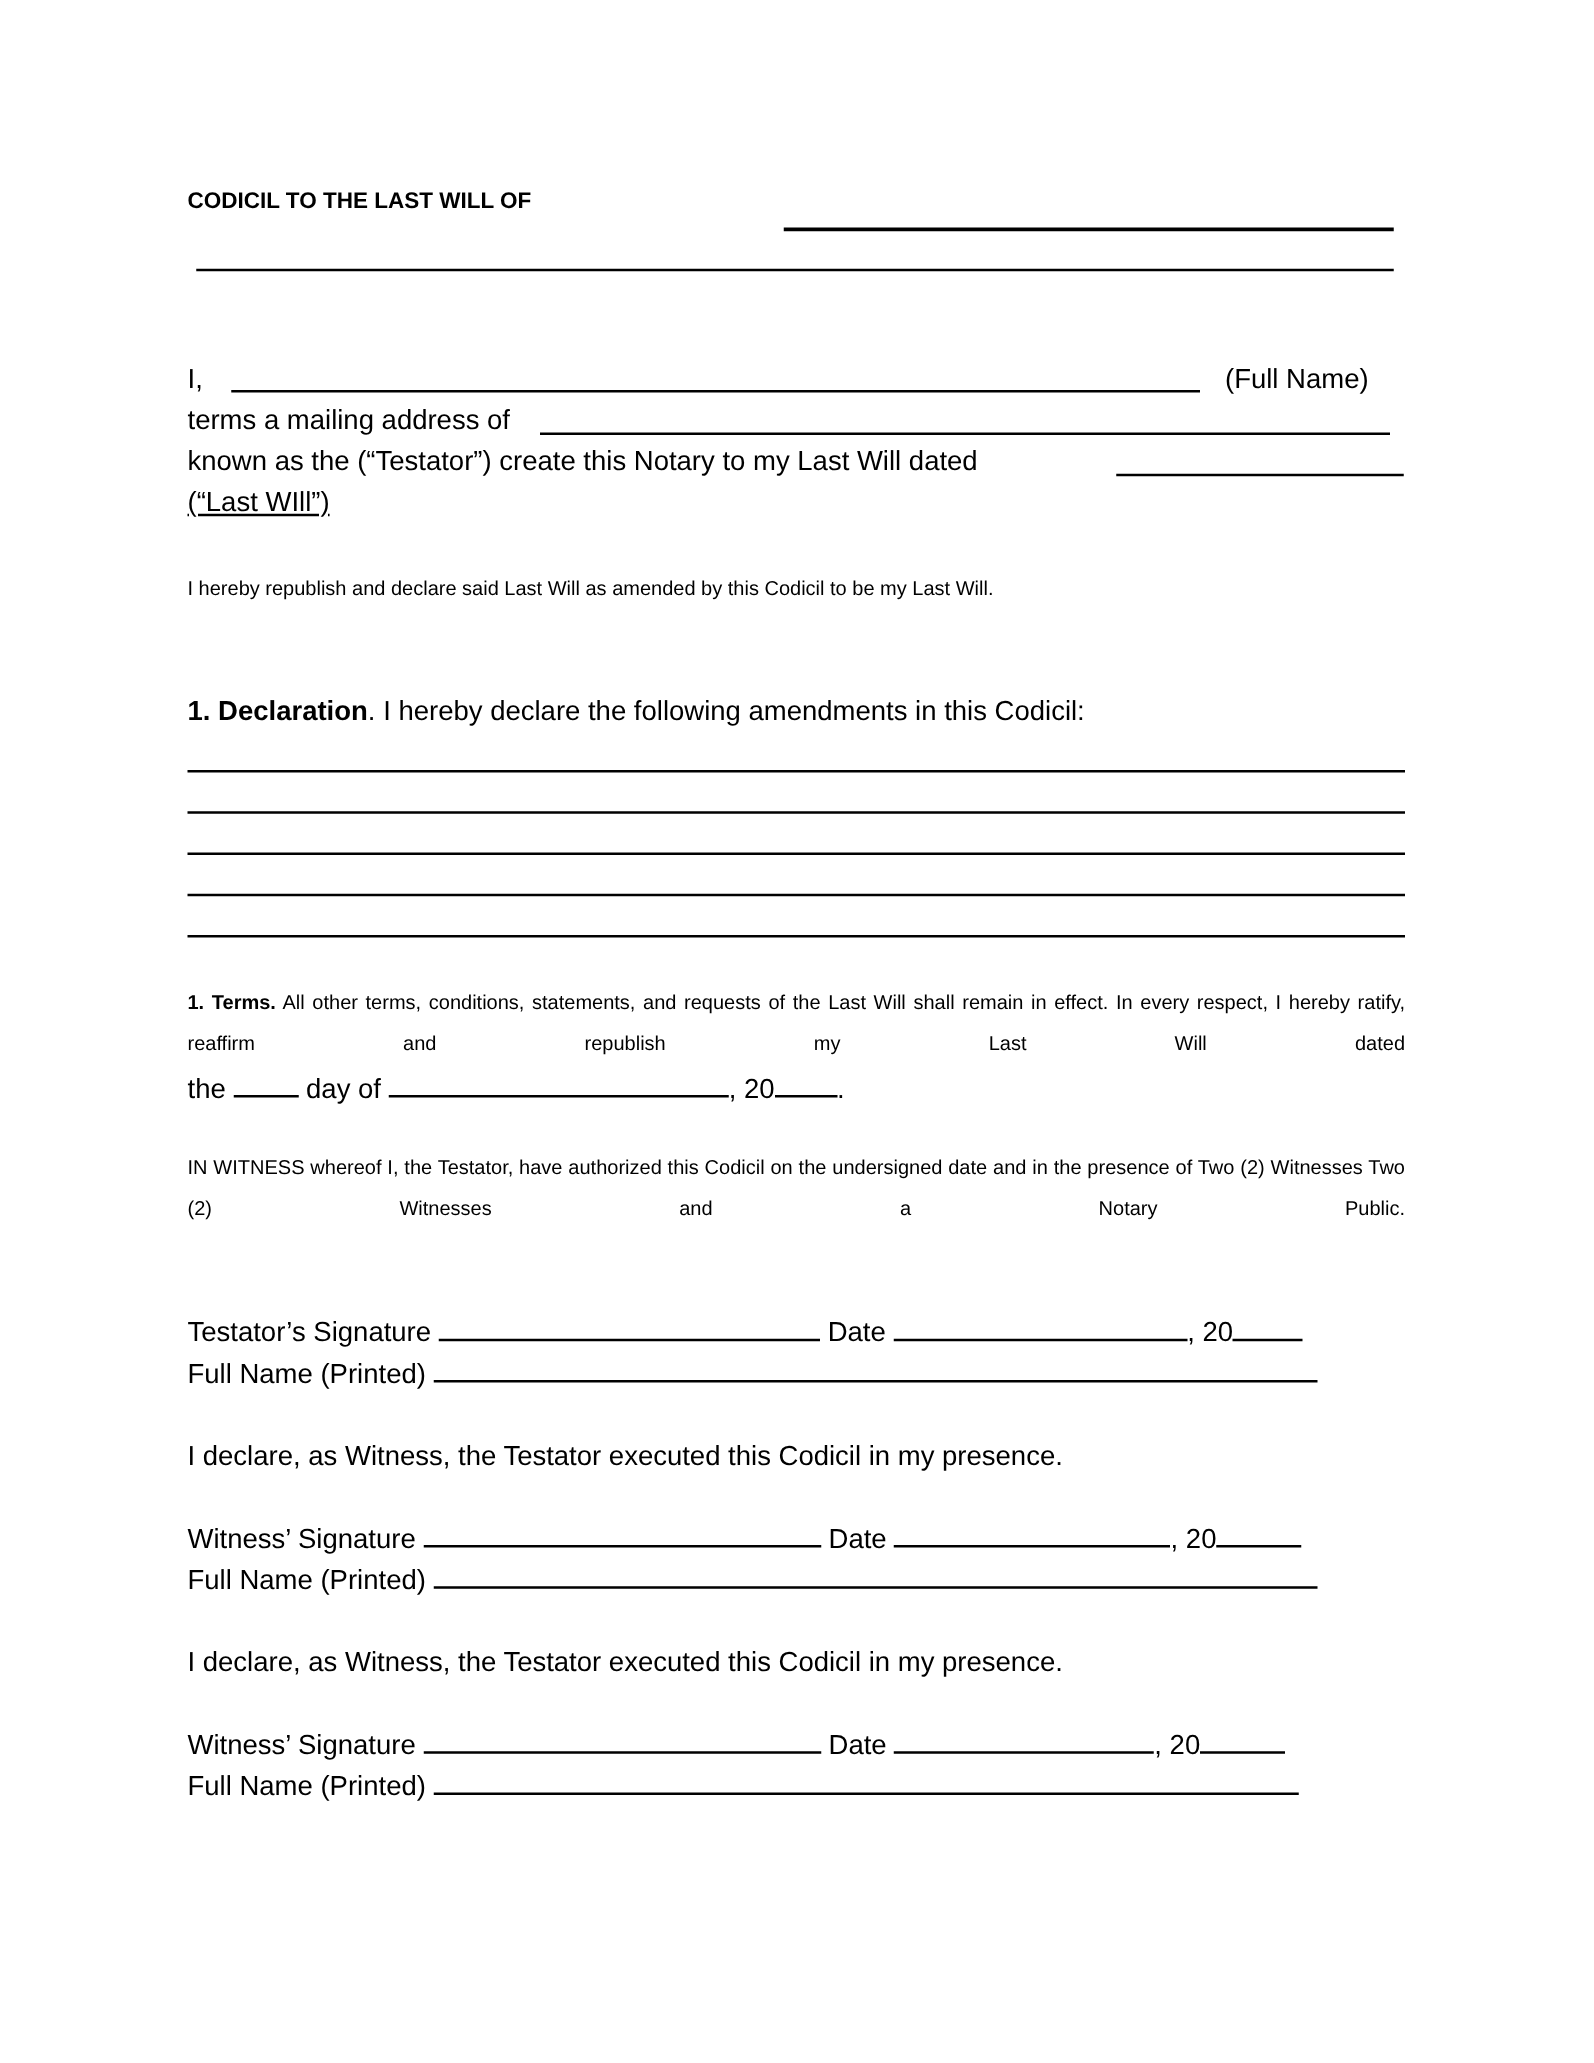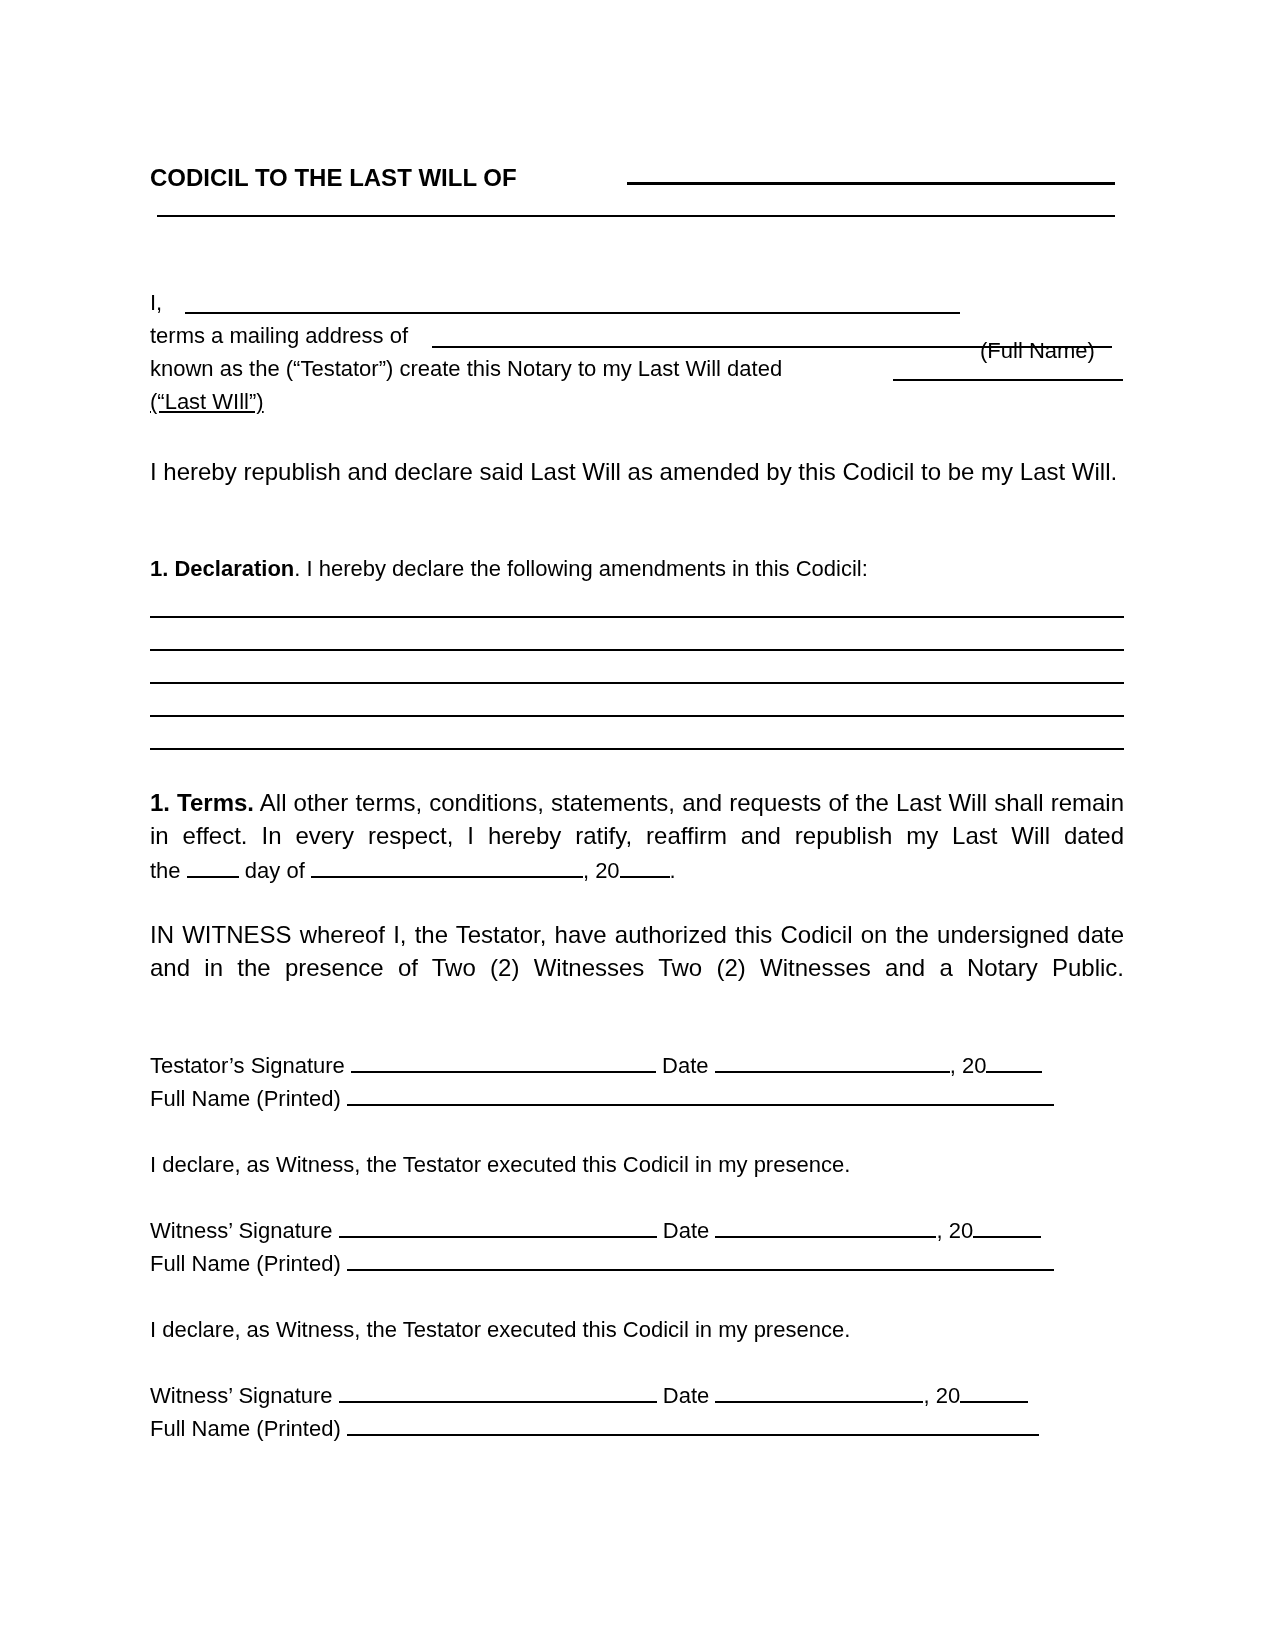--- a/index.html
+++ b/index.html
@@ -1,35 +1,35 @@
 <!DOCTYPE html>
 <html><head>
 <meta charset="utf-8">
 <style>
   html, body { margin:0; padding:0; background:#ffffff; }
   body { width:1275px; height:1650px; position:relative; overflow:hidden;
          font-family:"Liberation Sans", sans-serif; color:#000; }
   .line { position:absolute; left:150px; font-size:22px; line-height:26px; white-space:nowrap; }
-  .title { position:absolute; left:150px; top:164px; font-size:24px; font-weight:bold; white-space:nowrap; }
+  .title { position:absolute; left:150px; top:150px; font-size:18px; font-weight:bold; white-space:nowrap; }
   .rule { position:absolute; height:0; border-top:2px solid #000; }
   .rule.thick { border-top-width:3px; }
-  .just { position:absolute; left:150px; width:974px; font-size:24px; line-height:33px; text-align:justify; }
+  .just { position:absolute; left:150px; width:974px; font-size:16px; line-height:33px; text-align:justify; }
   b { font-weight:bold; }
   .blank { display:inline-block; border-bottom:2px solid #000; vertical-align:baseline; height:18px; }
 </style>
 </head>
 <body>
 
 <div class="title">CODICIL TO THE LAST WILL OF</div>
 <div class="rule thick" style="left:627px; top:182px; width:488px;"></div>
 <div class="rule" style="left:157px; top:215px; width:958px;"></div>
 
 <div class="line" style="top:290px;">I,</div>
 <div class="rule" style="left:185px; top:312px; width:775px;"></div>
-<div class="line" style="top:290px; left:980px;margin-top:48px;">(Full   Name)</div>
+<div class="line" style="top:290px; left:980px;">(Full   Name)</div>
 
 <div class="line" style="top:323px;">terms a mailing address of</div>
 <div class="rule" style="left:432px; top:346px; width:680px;"></div>
 
 <div class="line" style="top:356px;">known as the (“Testator”) create this Notary to my Last Will dated</div>
 <div class="rule" style="left:893px; top:379px; width:230px;"></div>
 
 <div class="line" style="top:389px;text-decoration:underline;">(“Last WIll”)</div>
 
 <div class="just" style="top:455px;">I hereby republish and declare said Last Will as amended by this Codicil to be my Last Will.</div>

